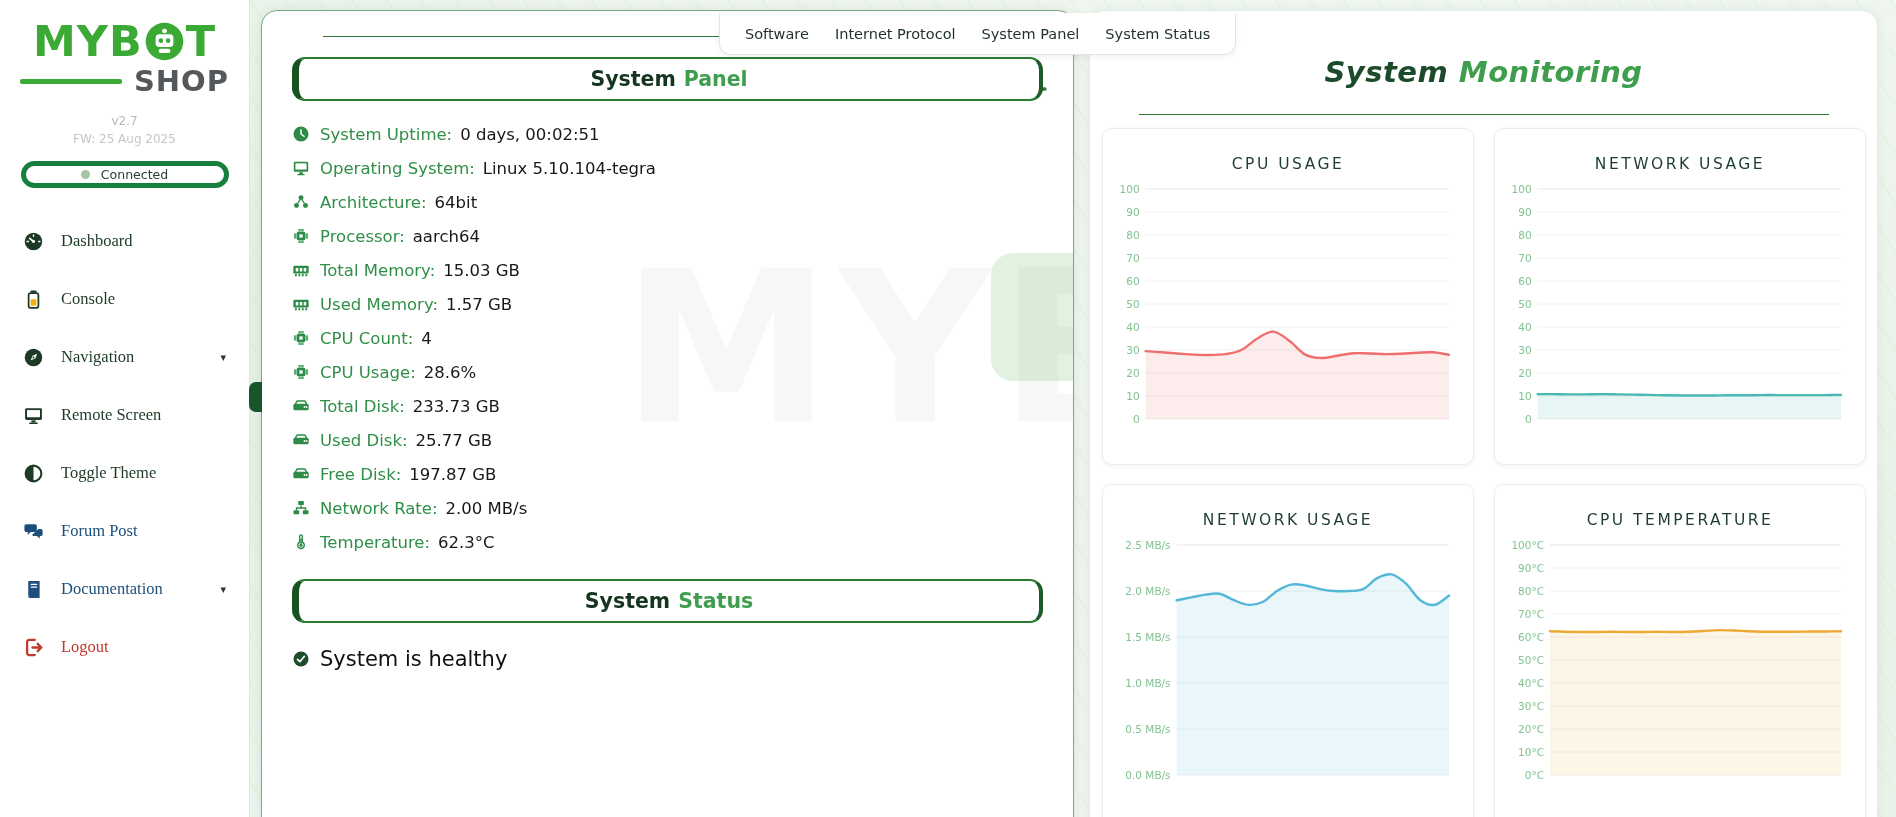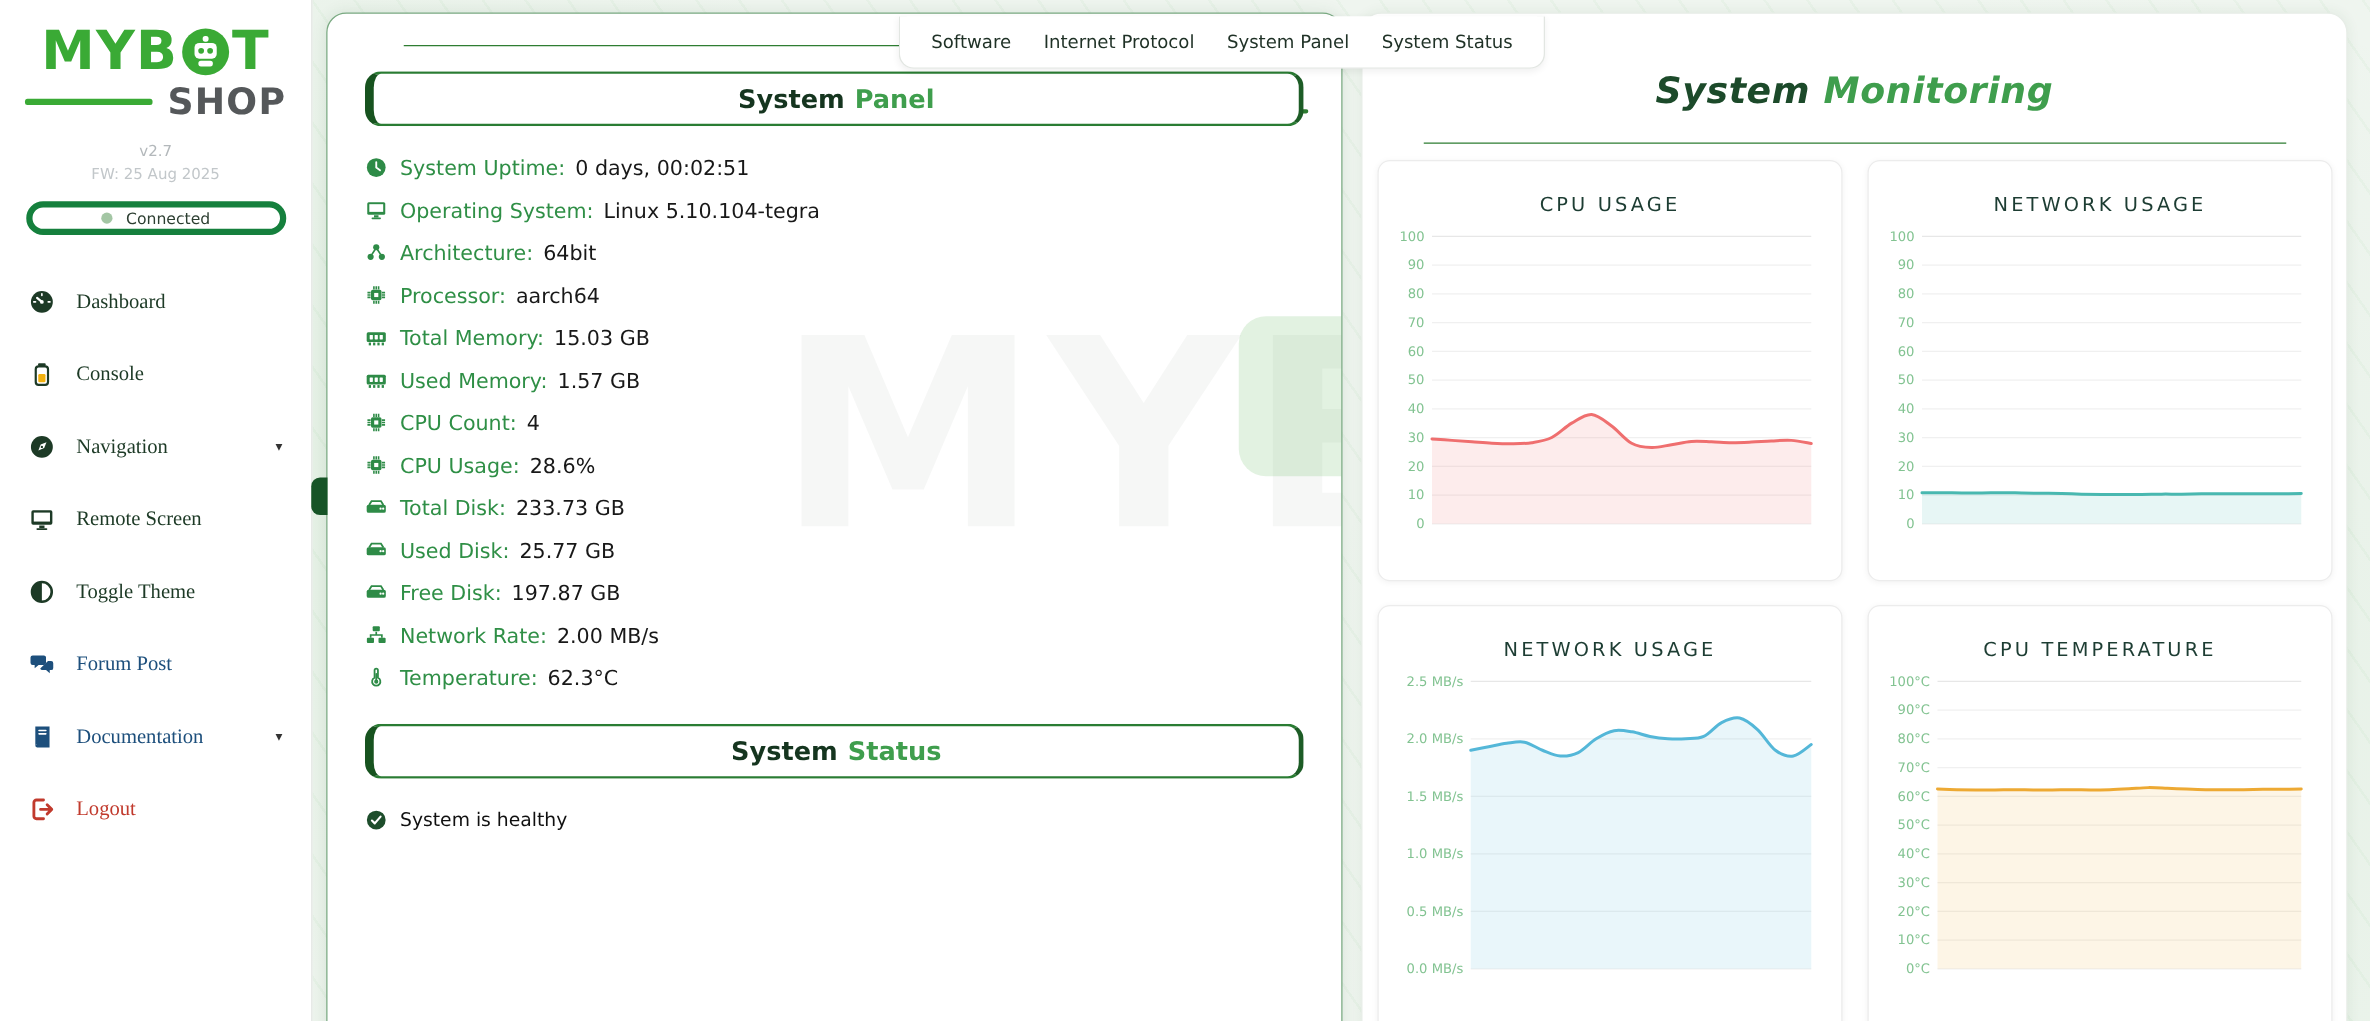--- a/index.html
+++ b/index.html
@@ -43,21 +43,21 @@
   .title-underline{width:690px;margin:25px auto 0;border-bottom:1.3px solid #2e7d32;position:relative;z-index:2;}
   .pulse{position:absolute;top:50px;right:26px;width:64px;height:46px;z-index:2;}
   .section-header{margin:20px 30px 0;border:2px solid #2a7c33;border-left:7px solid #17531f;border-right:4px solid #1d5c26;border-radius:13px;height:44px;display:flex;align-items:center;justify-content:center;font-size:20.5px;font-weight:600;color:#15351f;background:#fff;position:relative;z-index:2;}
   .section-header .accent{color:#3f9e4d;margin-left:8px;font-weight:700;}
   .info-list{margin:16px 30px 0;position:relative;z-index:2;}
   .info-row{display:flex;align-items:center;height:34px;font-size:16.5px;}
   .ir-icon{width:18px;height:18px;margin-right:10px;color:#2e8b47;display:inline-flex;flex:none;}
   .ir-icon svg{width:100%;height:100%;}
   .ir-label{color:#2f8f46;margin-right:8px;white-space:nowrap;}
   .ir-value{color:#181818;font-weight:500;white-space:nowrap;}
-  .healthy{margin:24px 30px 0;display:flex;align-items:center;font-size:15px;color:#101010;position:relative;z-index:2;}
+  .healthy{margin:24px 30px 0;display:flex;align-items:center;font-size:21px;color:#101010;position:relative;z-index:2;}
   .healthy .ir-icon{color:#1d4d2b;}
   .watermark{position:absolute;top:215px;left:360px;font-size:210px;font-weight:800;color:rgba(110,115,110,0.06);letter-spacing:8px;z-index:1;user-select:none;white-space:nowrap;}
   .watermark-bot{position:absolute;top:242px;right:-26px;width:108px;height:128px;background:rgba(58,170,53,0.15);border-radius:22px;z-index:1;}
   .collapse-handle{position:absolute;left:249px;top:382px;width:13px;height:30px;background:#175427;border-radius:7px 0 0 7px;z-index:6;cursor:pointer;}
   
   .charts-grid{display:grid;grid-template-columns:372px 372px;grid-template-rows:337px 360px;gap:19px 20px;margin:13px 12px 0;position:relative;z-index:2;}
   .chart-card{background:#fff;border:1px solid #ececec;border-radius:10px;box-shadow:0 1px 5px rgba(0,0,0,0.05);padding:0 12px;overflow:hidden;}
   .chart-title{margin-top:26px;text-align:center;font-size:15.5px;letter-spacing:2.5px;color:#1d3d33;font-weight:500;white-space:nowrap;}
   .chart-svg{display:block;margin-top:6px;width:100%;height:auto;}
 </style>

